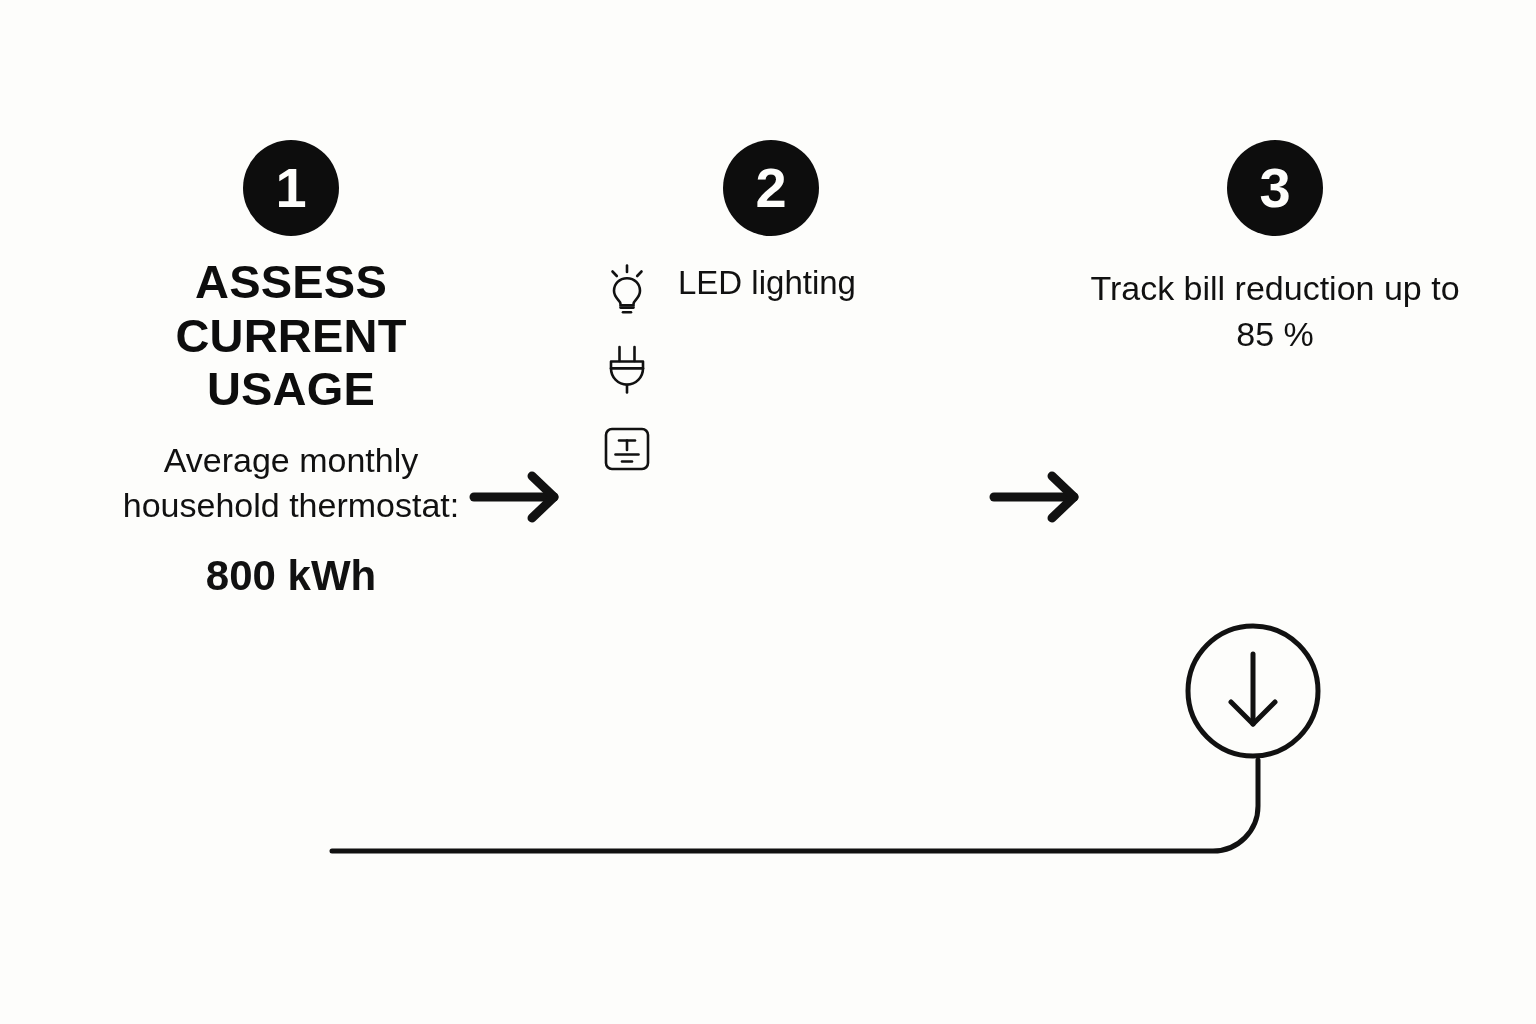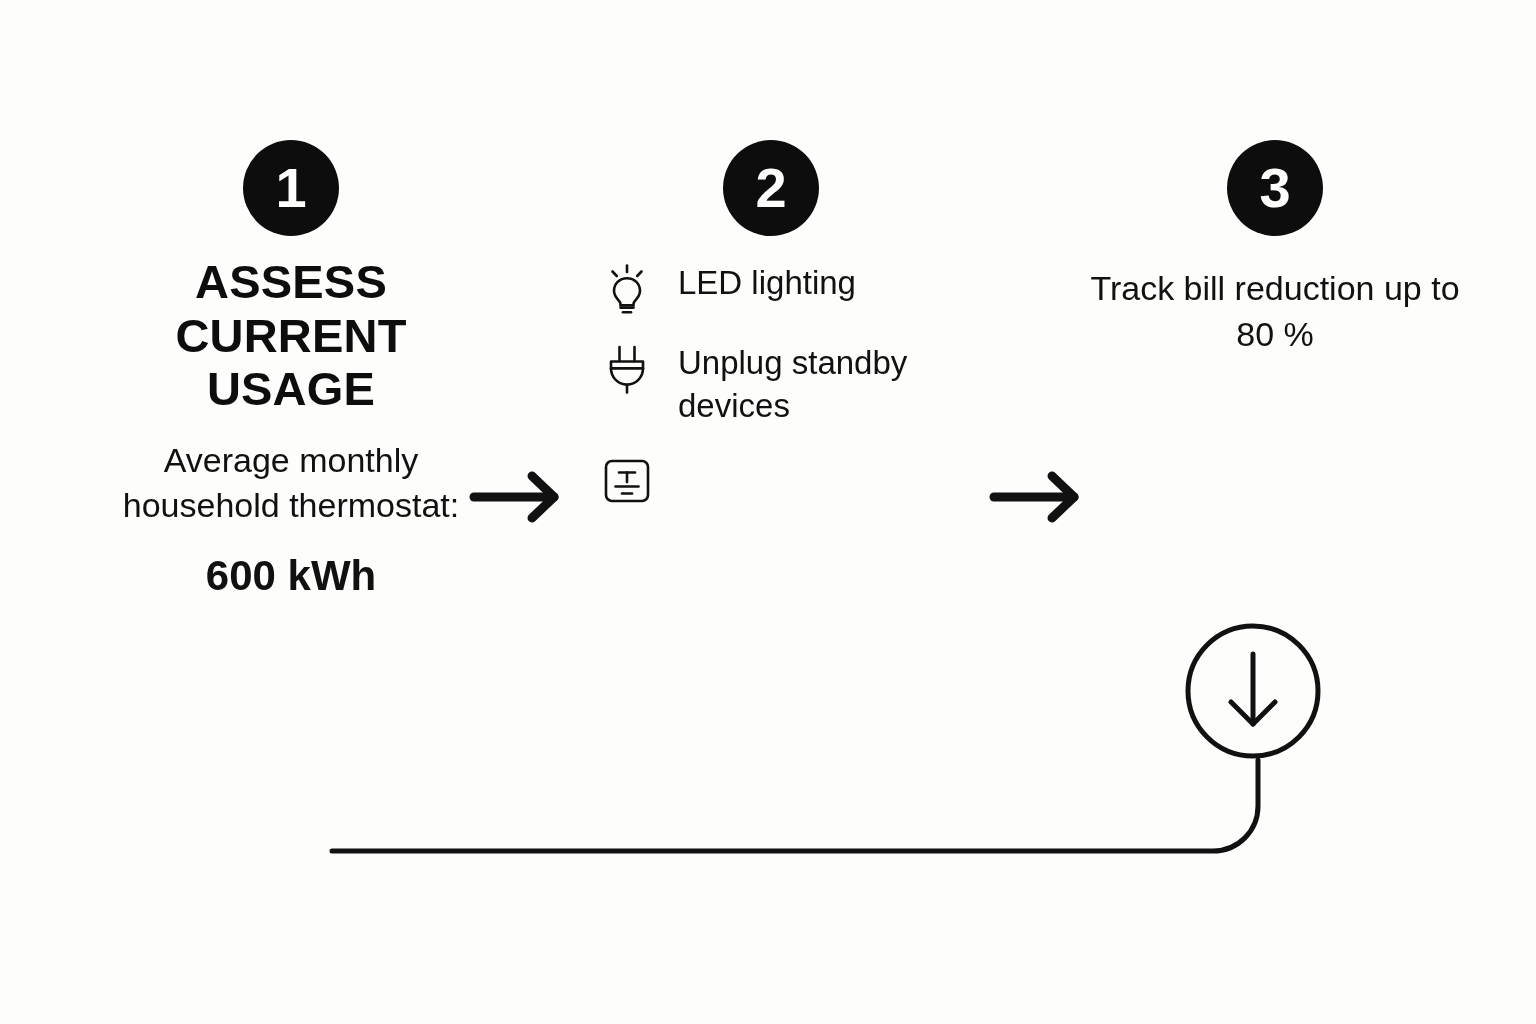--- a/index.html
+++ b/index.html
@@ -128,21 +128,21 @@
 </head>
 <body>
 
 <div class="canvas">
 
   <div class="step step-1">
     <div class="badge">1</div>
     <div class="heading">ASSESS CURRENT USAGE</div>
     <div class="body-text">
       <span>Average monthly household thermostat:</span>
-      <span class="emph">600 kWh</span>
+      <span class="emph">800 kWh</span>
     </div>
   </div>
 
   <div class="step step-2">
     <div class="badge">2</div>
 
     <div class="measures">
 
       <div class="measure">
         <svg class="measure-icon" viewBox="0 0 54 54">
@@ -161,41 +161,40 @@
       <div class="measure">
         <svg class="measure-icon" viewBox="0 0 54 54">
           <g fill="none" stroke="#111111" stroke-width="2.6" stroke-linecap="round" stroke-linejoin="round">
             <path d="M19.5 5 V19"></path>
             <path d="M34.5 5 V19"></path>
             <path d="M11 19.5 h32 v7 c0 8.9 -7.2 16.1 -16 16.1 c-8.8 0 -16 -7.2 -16 -16.1 z"></path>
             <path d="M11 26.4 h32"></path>
             <path d="M27 43 V50.5"></path>
           </g>
         </svg>
-        <div class="measure-label">Unplug standby devices</div>
       </div>
 
       <div class="measure">
         <svg class="measure-icon" viewBox="0 0 54 54">
           <g fill="none" stroke="#111111" stroke-width="2.6" stroke-linecap="round">
             <rect x="6" y="7" width="42" height="40" rx="6"></rect>
             <path d="M19 18.5 h16"></path>
             <path d="M27 18.5 V28"></path>
             <path d="M15.5 32.5 h23"></path>
             <path d="M22 39.5 h10"></path>
           </g>
         </svg>
       </div>
 
     </div>
   </div>
 
   <div class="step step-3">
     <div class="badge">3</div>
-    <div class="body-text">Track bill reduction up to 80 %</div>
+    <div class="body-text">Track bill reduction up to 85 %</div>
   </div>
 
   <svg class="arrow arrow-1" viewBox="0 0 110 70">
     <g fill="none" stroke="#111111" stroke-width="9" stroke-linecap="round" stroke-linejoin="round">
       <path d="M8 35 H88"></path>
       <path d="M66 14 L88 35 L66 56"></path>
     </g>
   </svg>
 
   <svg class="arrow arrow-2" viewBox="0 0 110 70">

